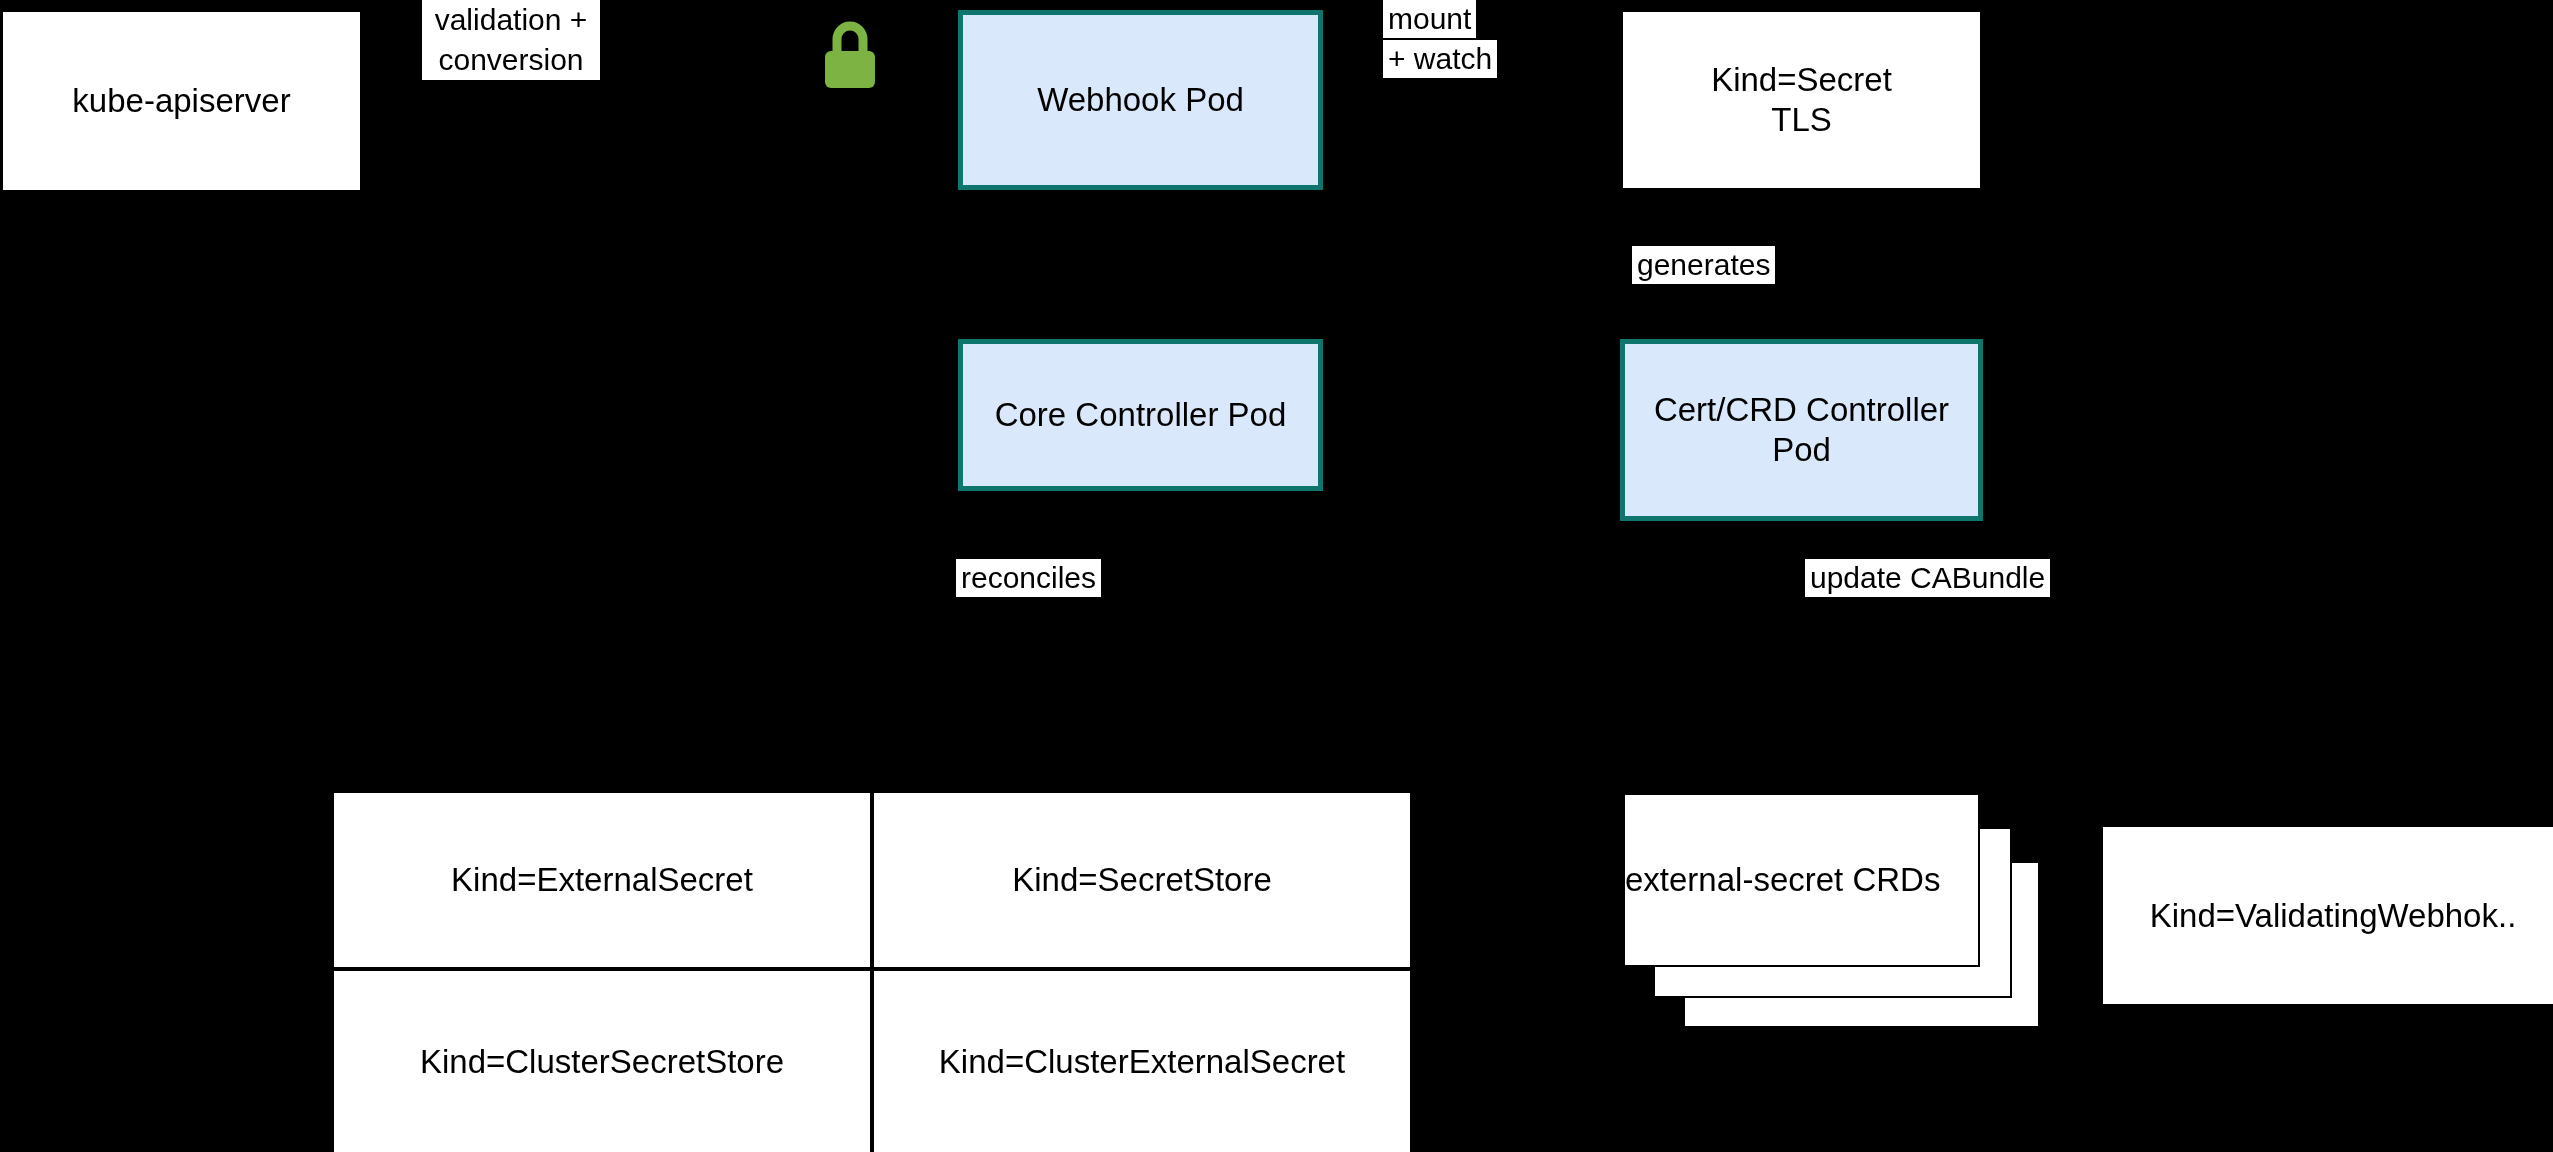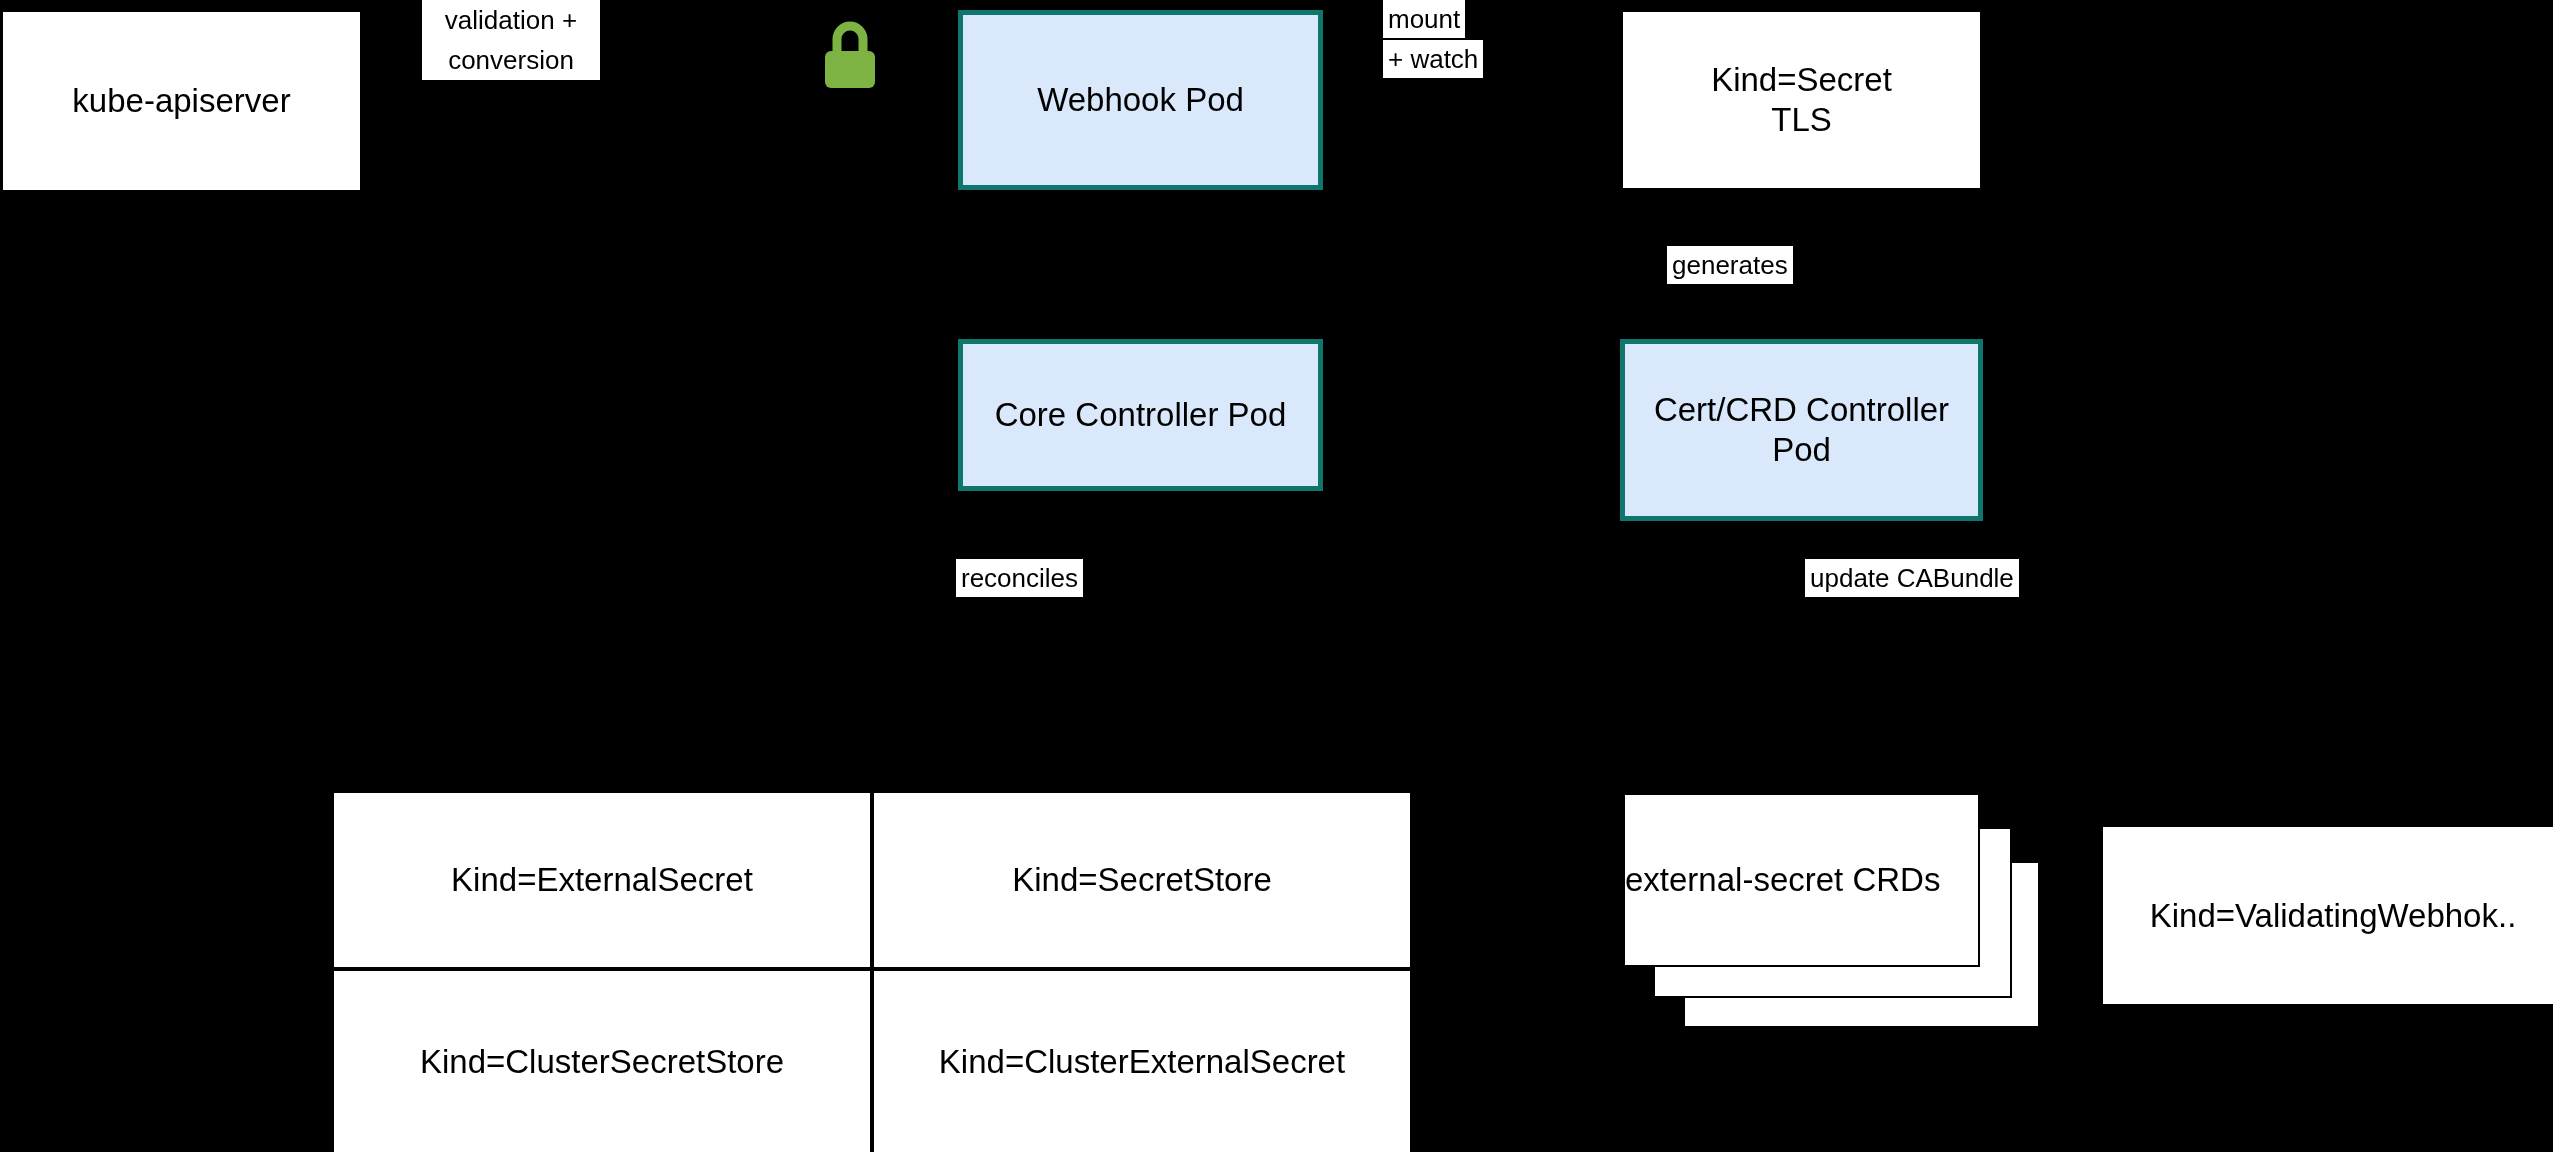--- a/index.html
+++ b/index.html
@@ -16,32 +16,32 @@
   .white-node { background: #ffffff; }
   .blue-node  { background: #dae8fc; border: 5px solid #0f766e; }
 
   .n-kube      { left: 3px;    top: 12px;  width: 357px; height: 178px; }
   .n-webhook   { left: 958px;  top: 10px;  width: 365px; height: 180px; }
   .n-secret    { left: 1623px; top: 12px;  width: 357px; height: 176px; }
   .n-core      { left: 958px;  top: 339px; width: 365px; height: 152px; }
   .n-certcrd   { left: 1620px; top: 339px; width: 363px; height: 182px; }
   .n-valwebhook{ left: 2103px; top: 792px; width: 460px; height: 177px; margin-top: 35px; }
 
-  .edge-label { position: absolute; font-size: 26px; }
+  .edge-label { position: absolute; font-size: 30px; }
   .lbl-block {
     left: 422px; top: 0; width: 178px; height: 80px;
     background: #fff; text-align: center; line-height: 40px;
   }
   .lbl-lines { left: 1351px; top: 0; }
   .lbl-lines .line { height: 40px; padding-left: 32px; }
   .bg {
     display: inline-block; background: #fff;
     line-height: 38px; padding: 0 5px; white-space: nowrap;
   }
-  .lbl-generates { left: 1667px; top: 246px; }
+  .lbl-generates { left: 1632px; top: 246px; }
   .lbl-reconciles { left: 956px; top: 559px; }
   .lbl-cabundle { left: 1805px; top: 559px; }
 
   .lock { position: absolute; left: 823px; top: 20px; }
 
   .crd-table {
     position: absolute; left: 334px; top: 793px; width: 1076px; height: 359px;
     display: grid; grid-template-columns: 536px 536px; grid-template-rows: 174px 181px;
     gap: 4px;
   }

